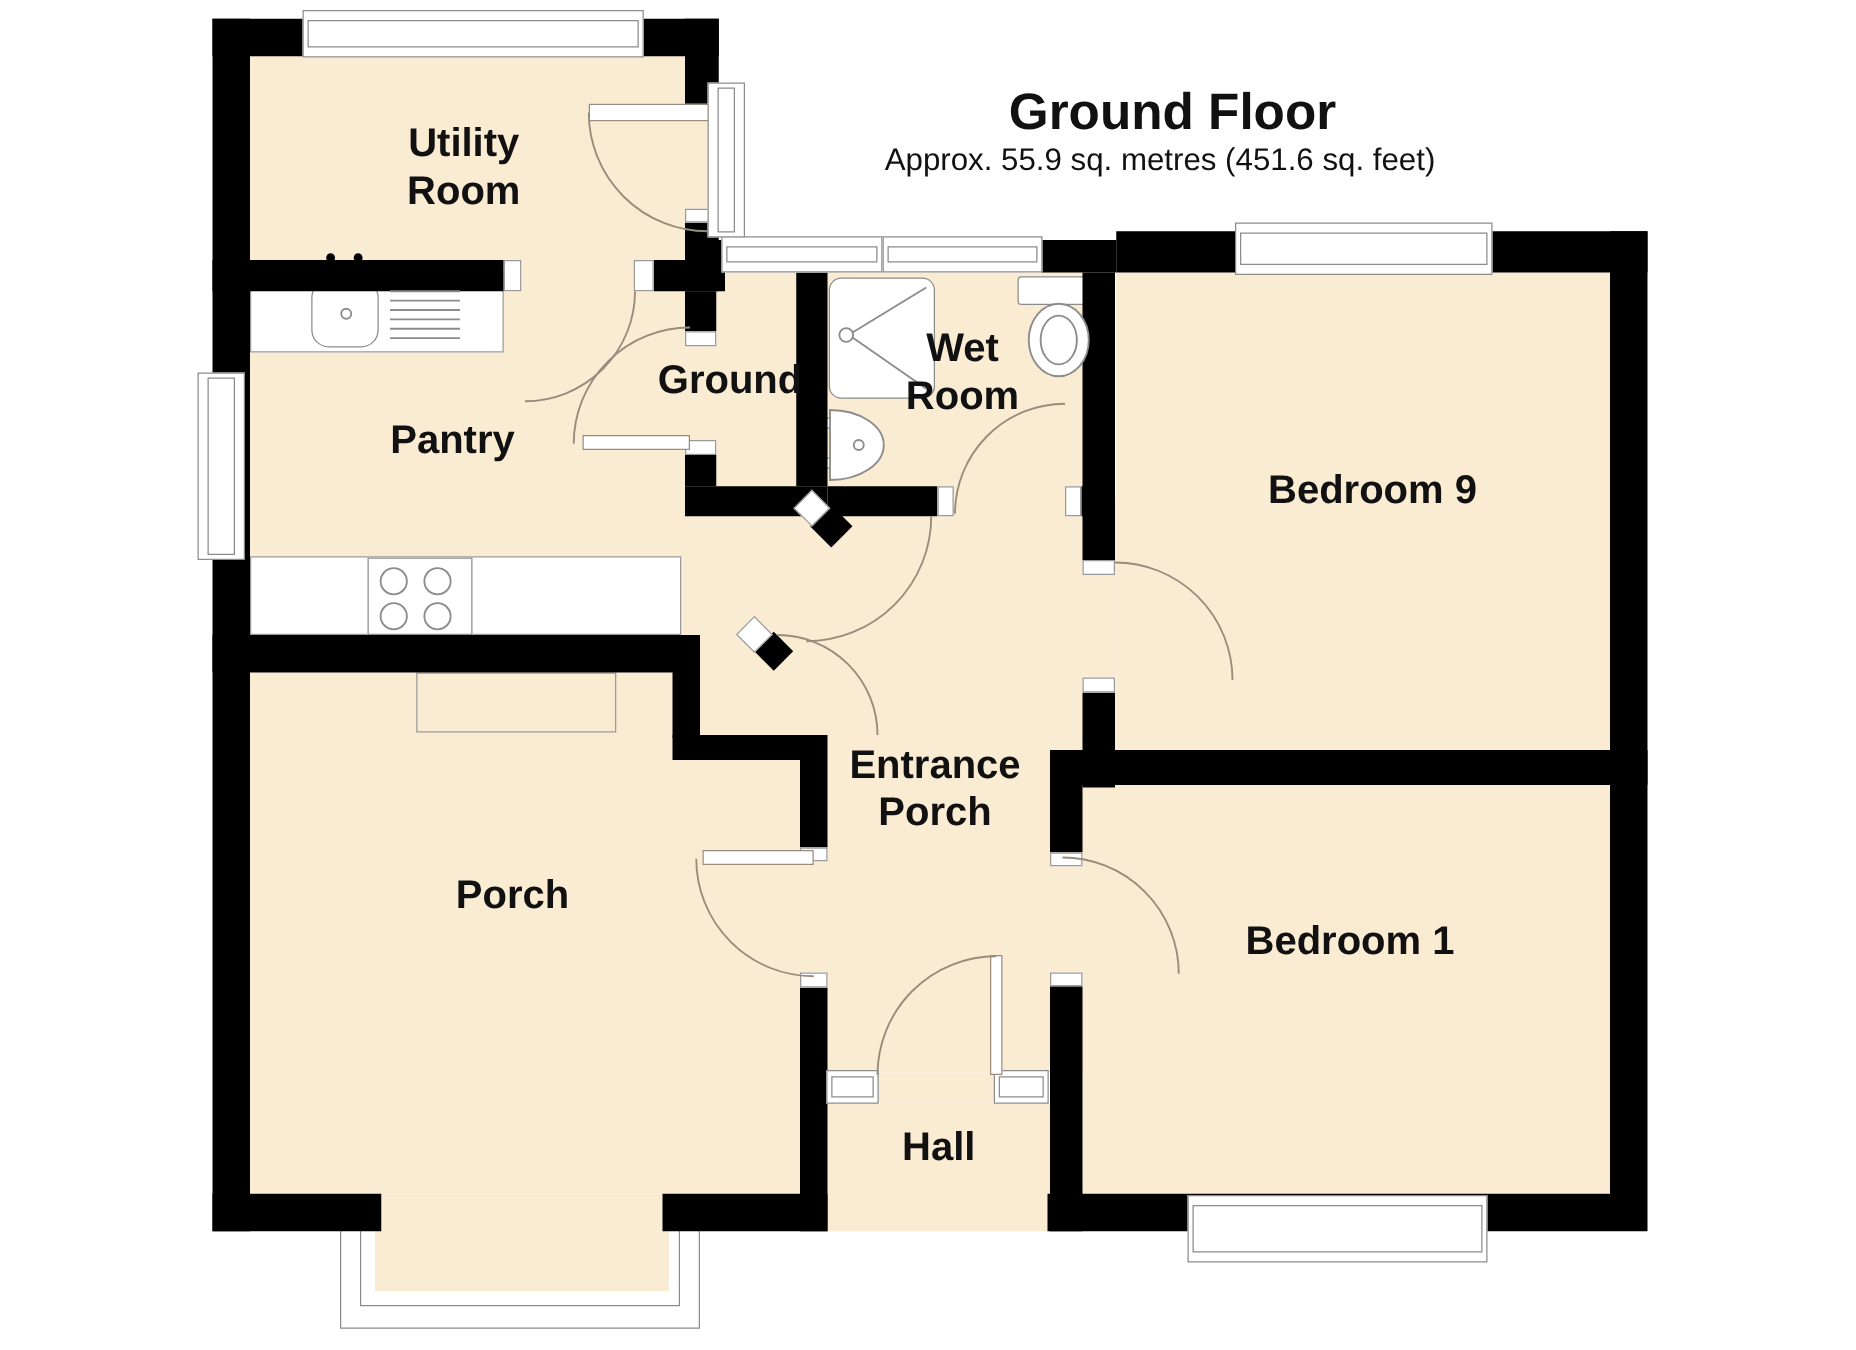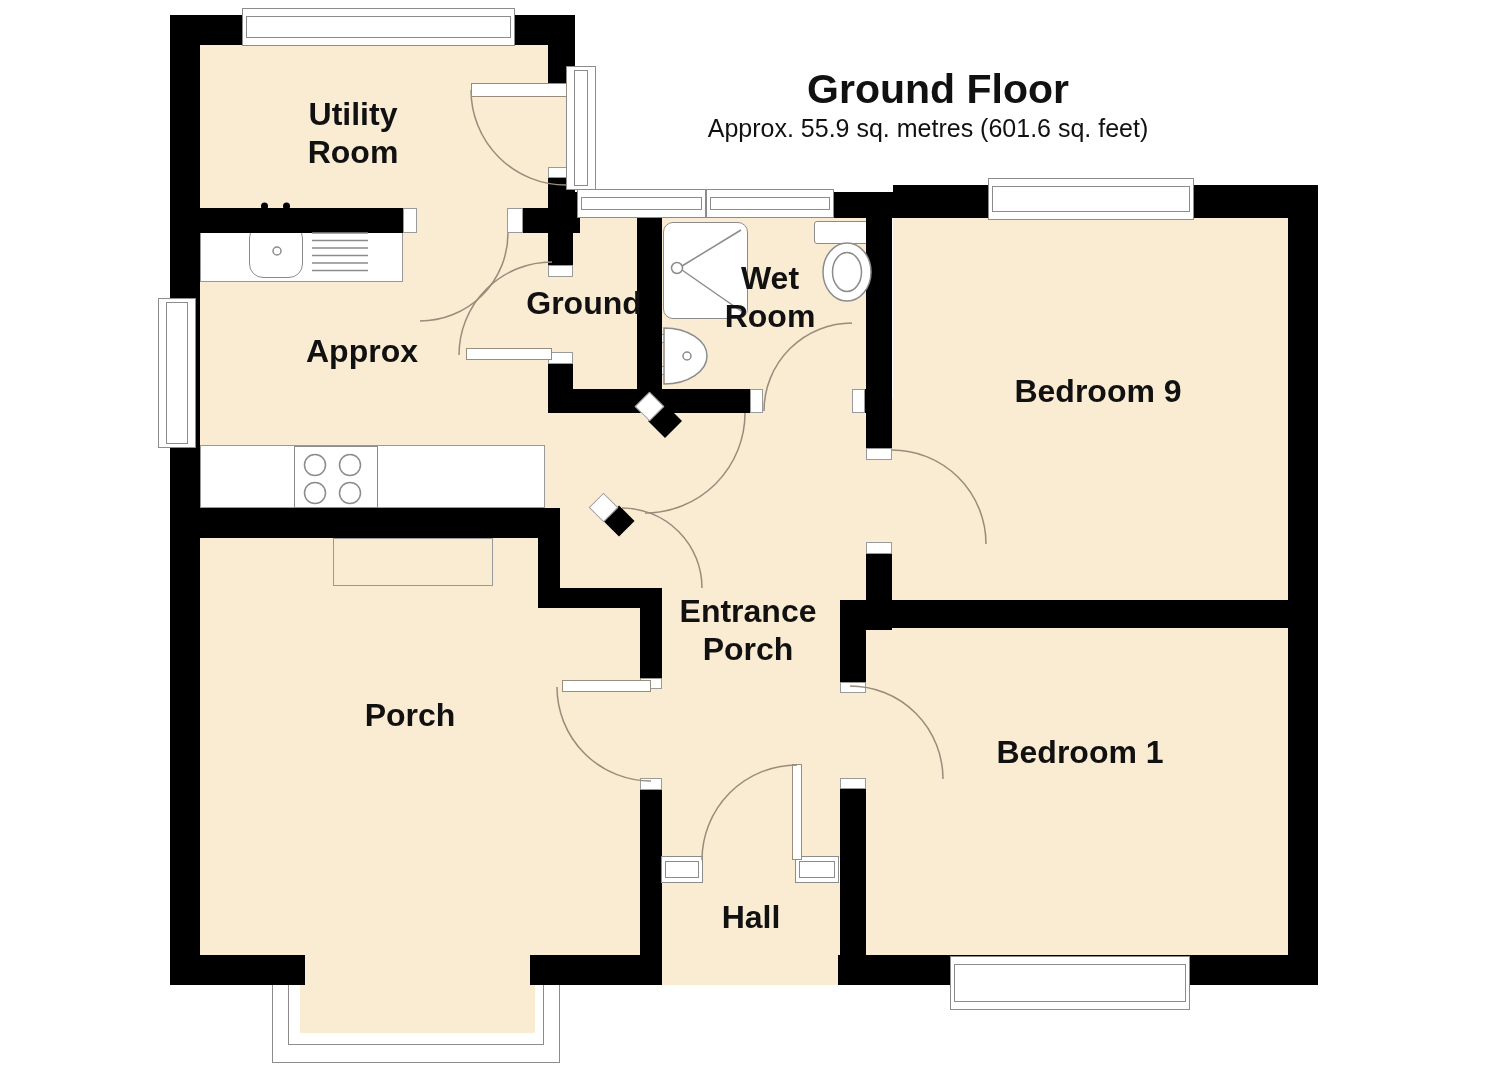--- a/index.html
+++ b/index.html
@@ -168,28 +168,28 @@
     </g>
     <g fill="#000" stroke="none">
       <circle cx="264.5" cy="206" r="3.5"></circle>
       <circle cx="286.5" cy="206" r="3.5"></circle>
       <circle cx="650" cy="338.5" r="3.5"></circle>
       <circle cx="650" cy="370.5" r="3.5"></circle>
     </g>
   </svg>
 
   <div id="title">Ground Floor</div>
-  <div id="subtitle">Approx. 55.9 sq. metres (601.6 sq. feet)</div>
-
-  <div class="room-label" style="left:353px;top:133px;">
+  <div id="subtitle">Approx. 55.9 sq. metres (451.6 sq. feet)</div>
+
+  <div class="room-label" style="left:371px;top:133px;">
     <span>Utility</span>
       <span>Room</span>
   </div>
   <div class="room-label" style="left:362px;top:351px;">
-    <span>Approx</span>
+    <span>Pantry</span>
   </div>
   <div class="room-label" style="left:584px;top:303px;">
     <span>Ground</span>
   </div>
   <div class="room-label" style="left:770px;top:297px;">
     <span>Wet</span>
       <span>Room</span>
   </div>
   <div class="room-label" style="left:1098px;top:391px;">
     <span>Bedroom 9</span>

